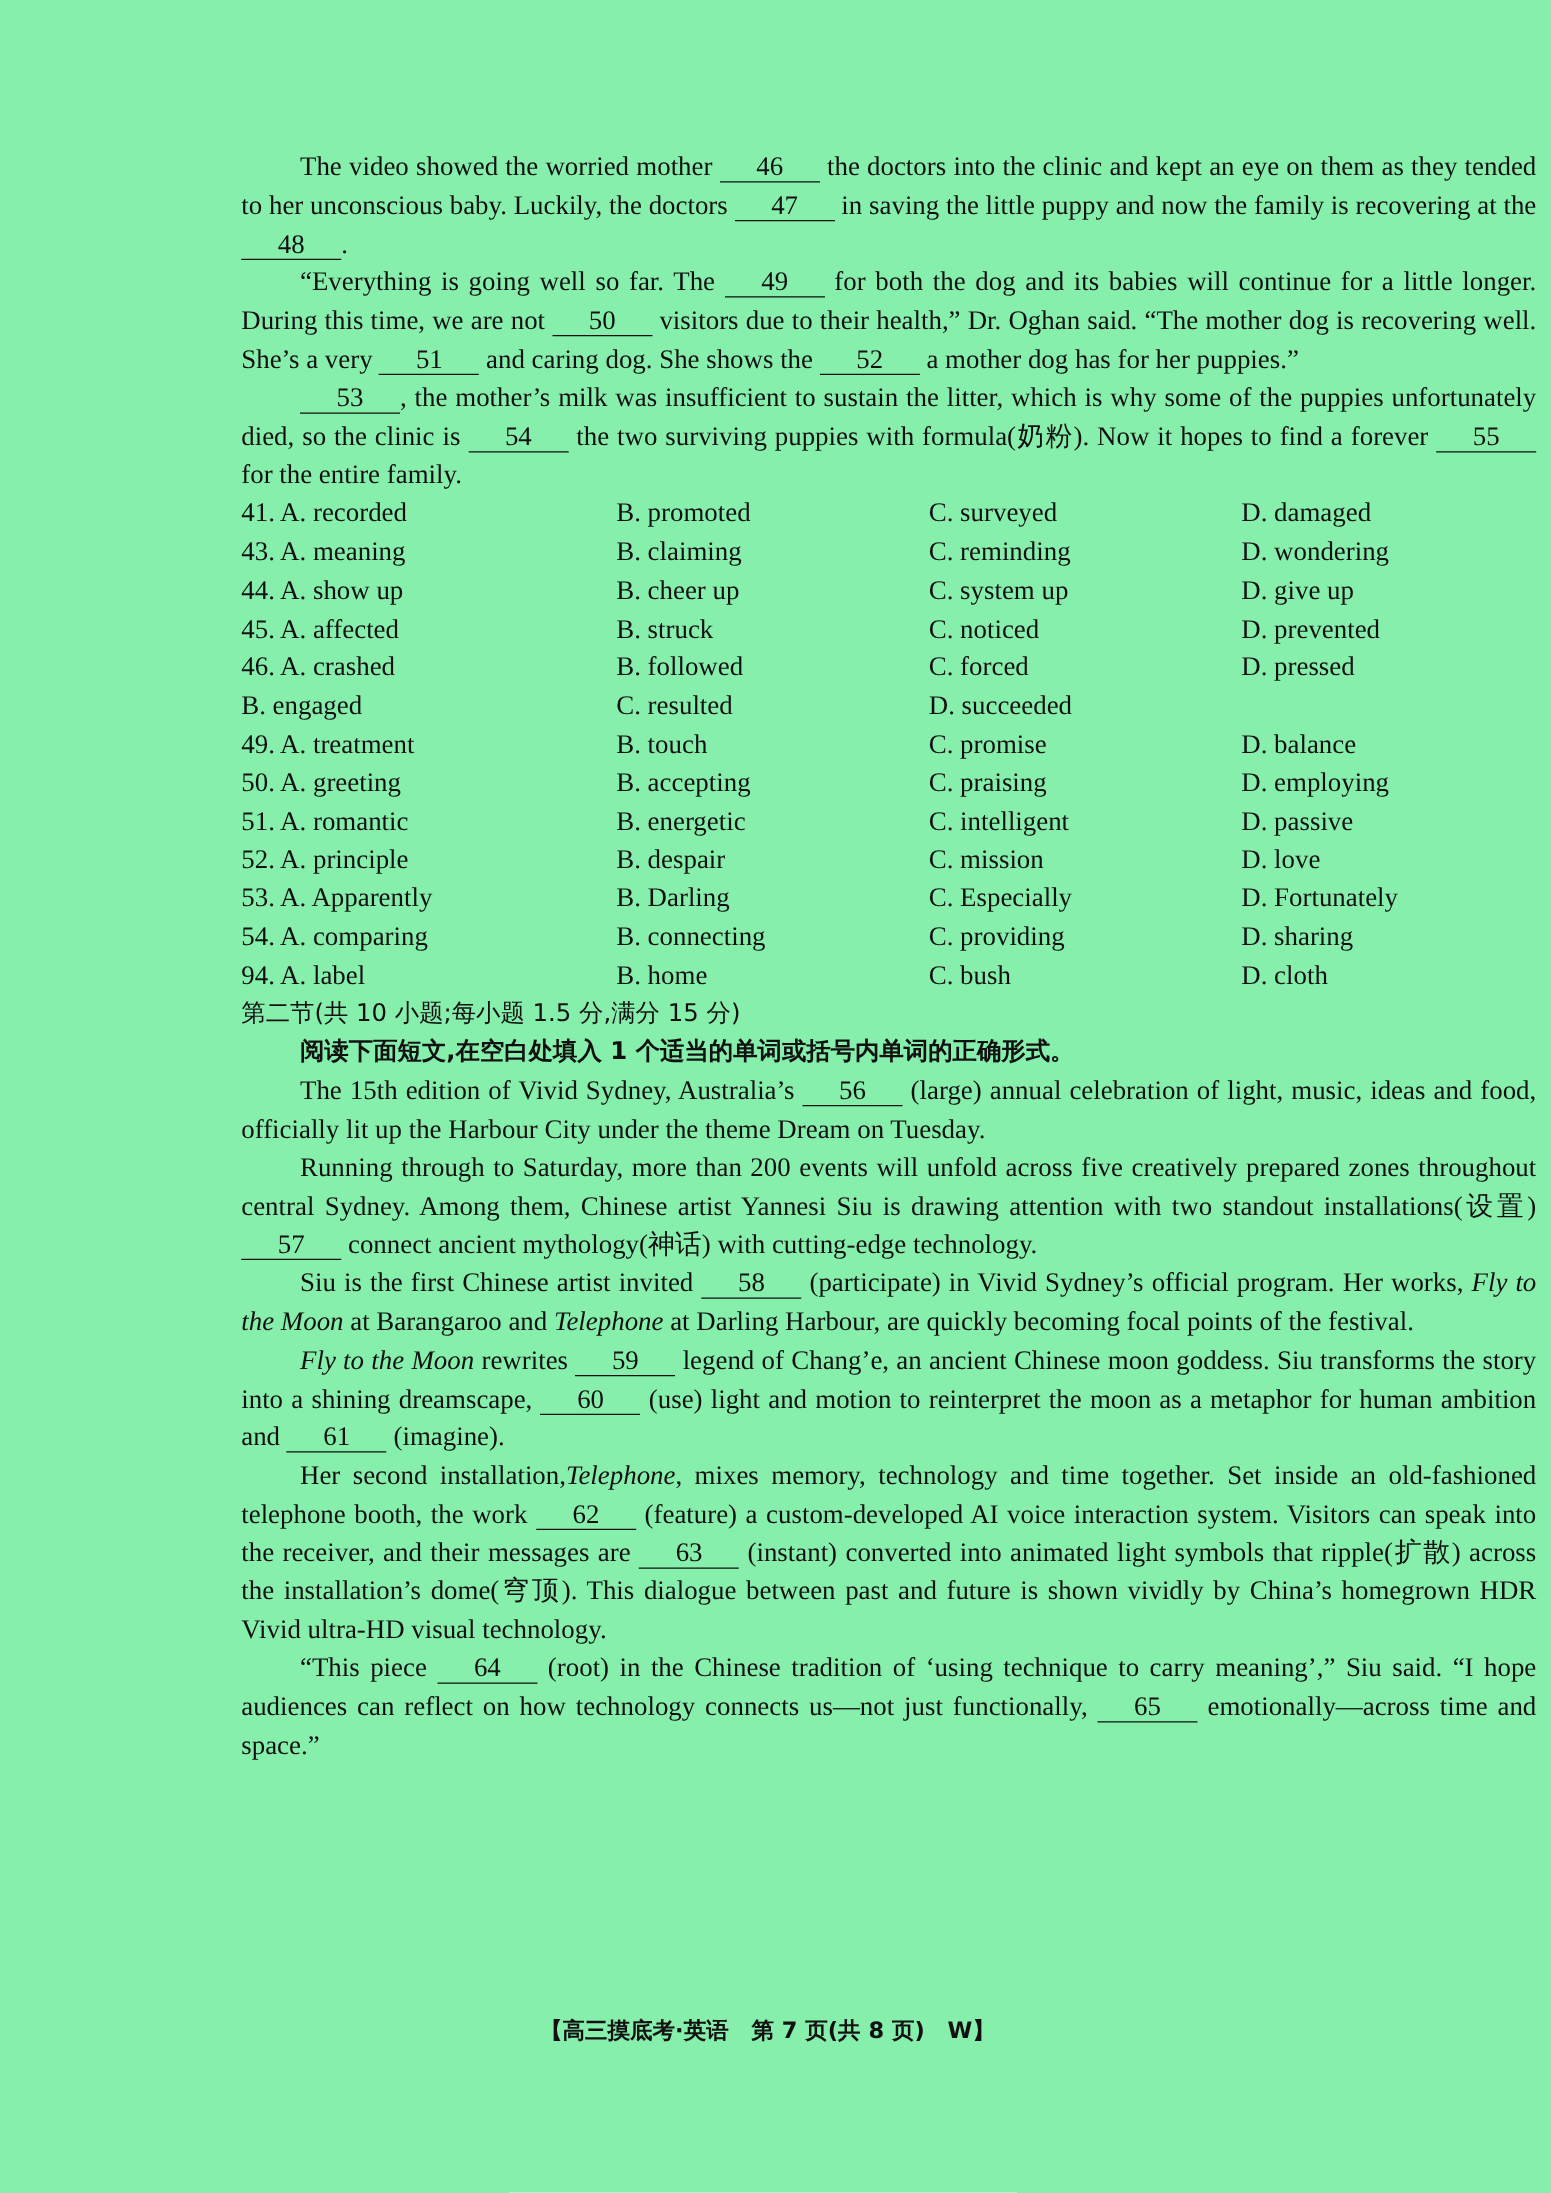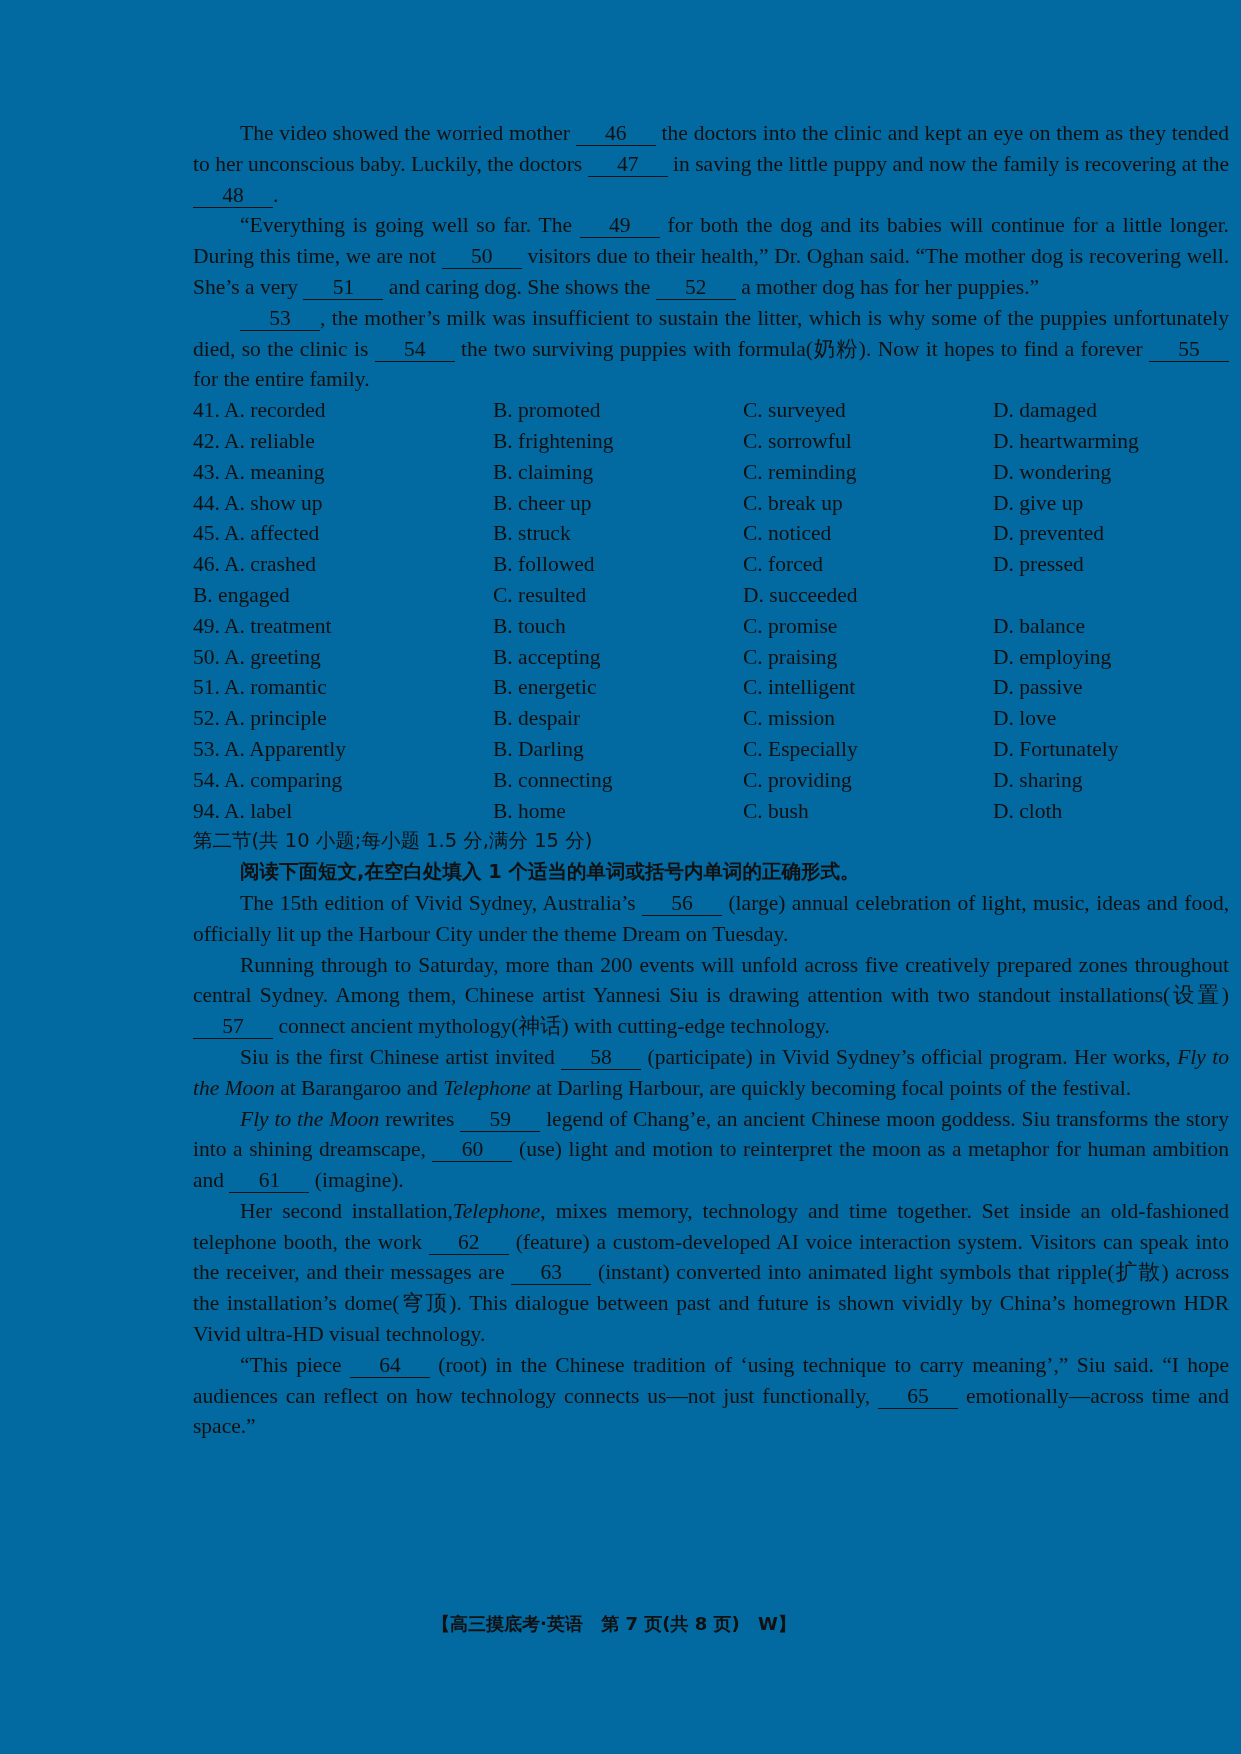--- a/index.html
+++ b/index.html
@@ -1,18 +1,18 @@
 <!DOCTYPE html>
 <html><head>
 <meta charset="utf-8">
 <style>
   html, body { margin: 0; padding: 0; background: #ffffff; }
   body { width: 1241px; height: 1754px; position: relative; overflow: hidden;
          font-family: "DejaVu Serif", "Liberation Serif", serif; color: #111; }
-  .page { position: absolute; left: 0; top: 0; width: 1241px; height: 1754px; background: #0369a1; }
+  .page { position: absolute; left: 0; top: 0; width: 1241px; height: 1754px; background: #86efac; }
   .content { position: absolute; left: 193px; top: 118px; width: 1036px;
              font-family: "Liberation Serif", "DejaVu Serif", serif; font-size: 21.5px;
              line-height: 30.8px; text-align: justify; }
   p { margin: 0; }
   .ind { text-indent: 47px; }
   .blank { display: inline-block; min-width: 72px; border-bottom: 1.3px solid #111;
            text-align: center; line-height: 24px; padding: 0 4px; text-indent: 0; }
   .options { display: block; }
   .opt-row { display: grid; grid-template-columns: 300px 250px 250px 236px; height: 30.8px; }
   .opt-cell { white-space: nowrap; }
@@ -59,35 +59,29 @@
     </p>
 
     <div class="options" id="options">
         <div class="opt-row">
           <span class="opt-cell"><span>41.</span> <span>A. recorded</span></span>
           <span class="opt-cell">B. promoted</span>
           <span class="opt-cell">C. surveyed</span>
           <span class="opt-cell">D. damaged</span>
         </div>
         <div class="opt-row">
-          <span class="opt-cell"><span>42.</span> <span>A. reliable</span></span>
-          <span class="opt-cell">B. frightening</span>
-          <span class="opt-cell">C. sorrowful</span>
-          <span class="opt-cell">D. heartwarming</span>
-        </div>
-        <div class="opt-row">
           <span class="opt-cell"><span>43.</span> <span>A. meaning</span></span>
           <span class="opt-cell">B. claiming</span>
           <span class="opt-cell">C. reminding</span>
           <span class="opt-cell">D. wondering</span>
         </div>
         <div class="opt-row">
           <span class="opt-cell"><span>44.</span> <span>A. show up</span></span>
           <span class="opt-cell">B. cheer up</span>
-          <span class="opt-cell">C. break up</span>
+          <span class="opt-cell">C. system up</span>
           <span class="opt-cell">D. give up</span>
         </div>
         <div class="opt-row">
           <span class="opt-cell"><span>45.</span> <span>A. affected</span></span>
           <span class="opt-cell">B. struck</span>
           <span class="opt-cell">C. noticed</span>
           <span class="opt-cell">D. prevented</span>
         </div>
         <div class="opt-row">
           <span class="opt-cell"><span>46.</span> <span>A. crashed</span></span>

